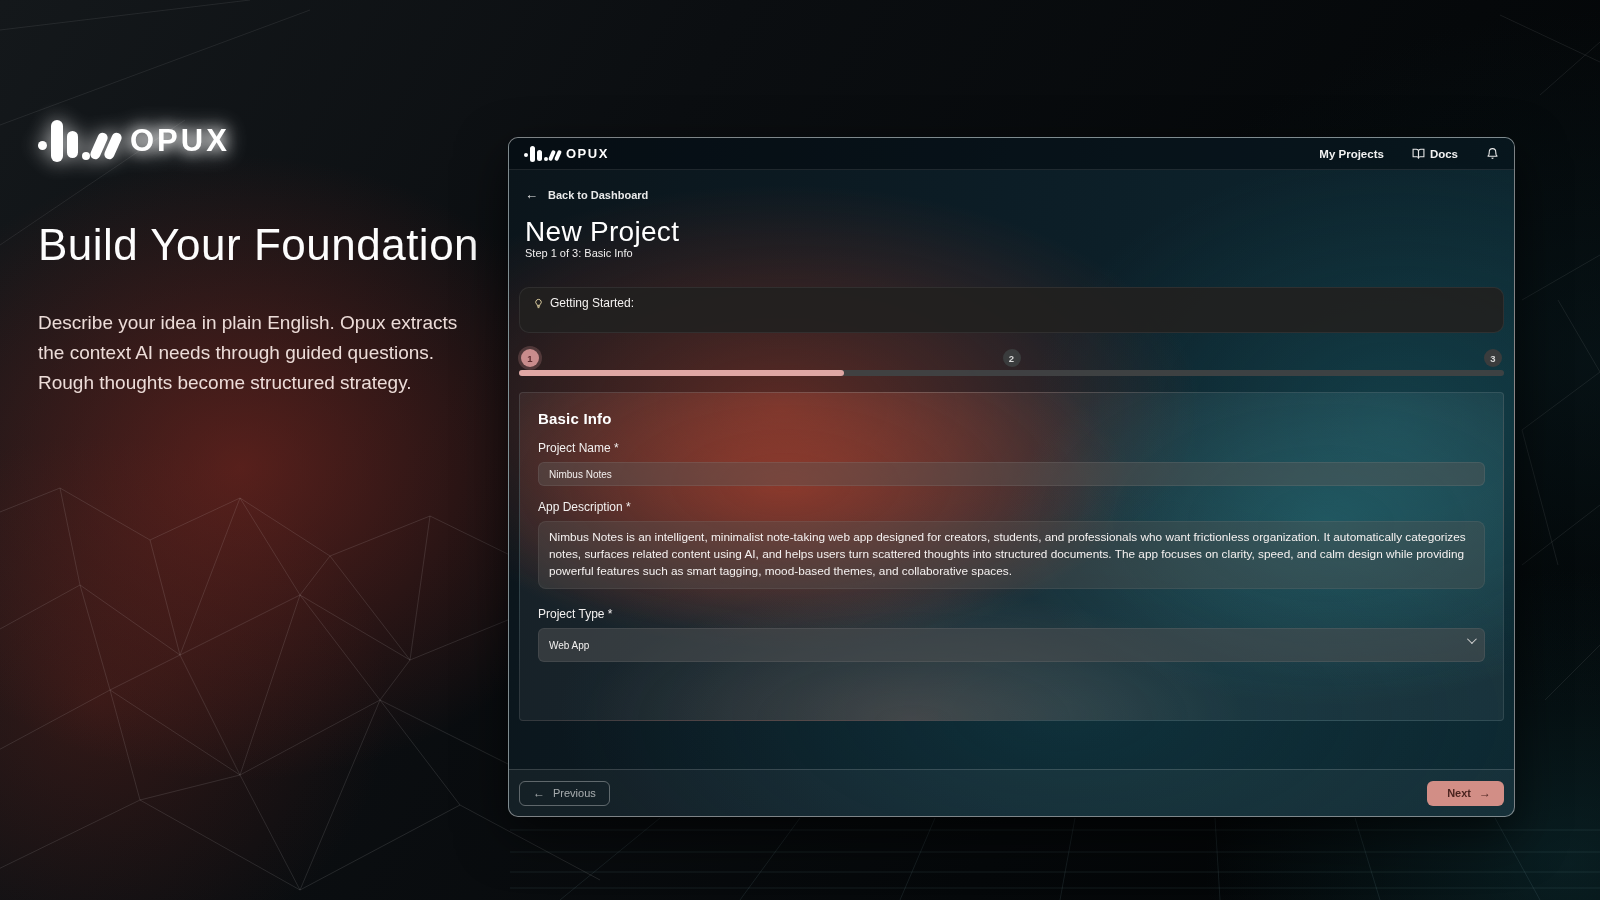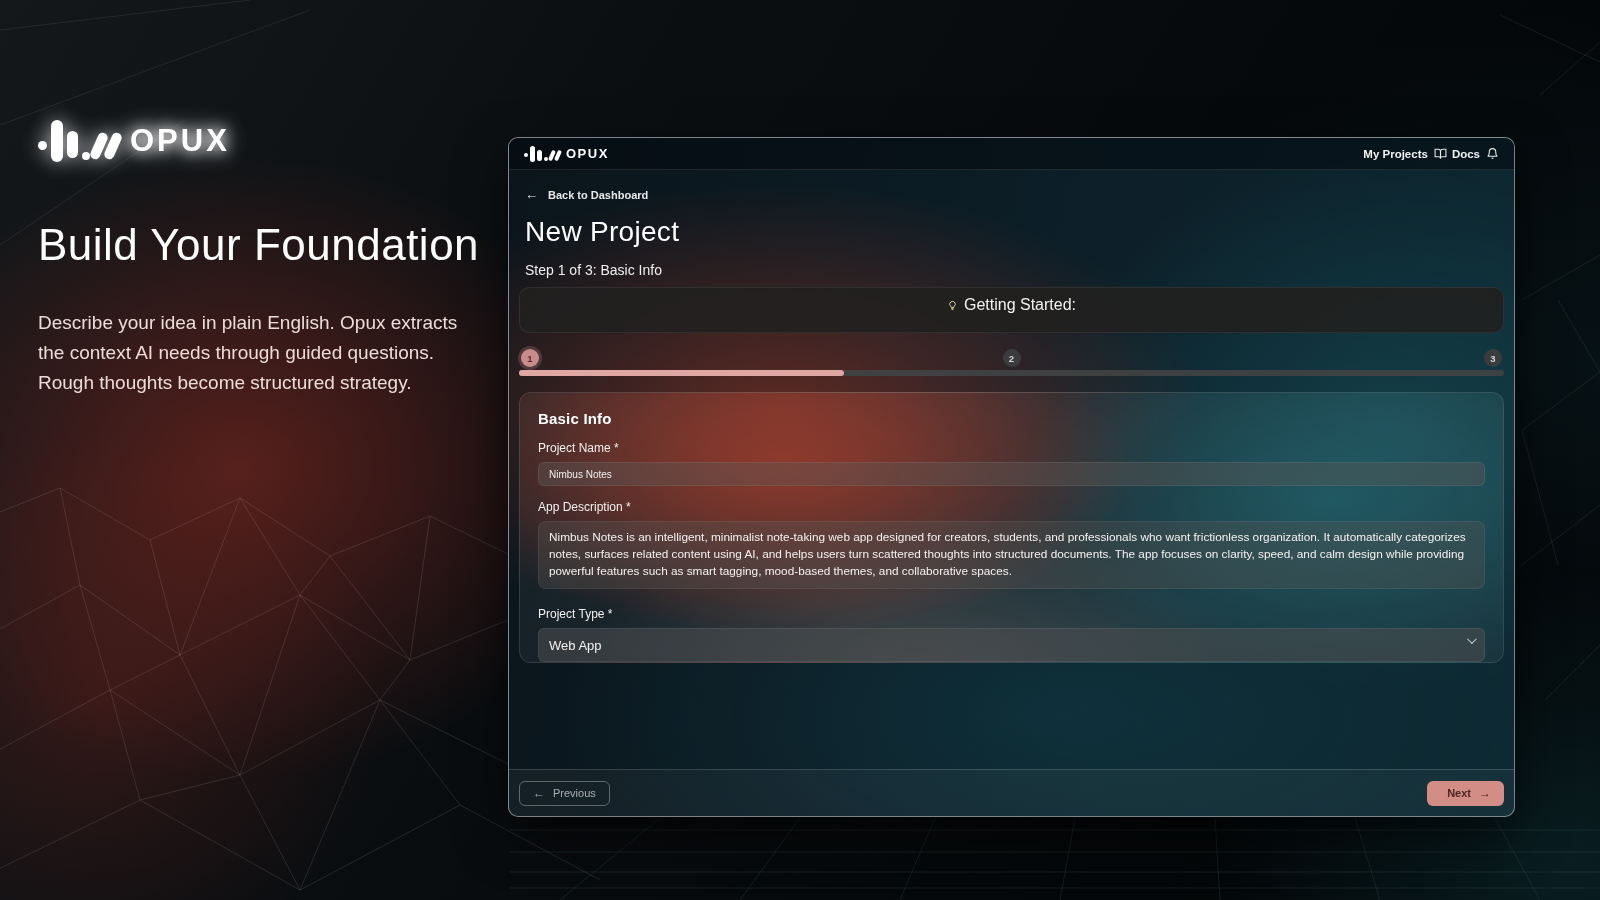--- a/index.html
+++ b/index.html
@@ -46,69 +46,69 @@
     display:flex; align-items:center; justify-content:space-between;
     background:rgba(4,10,15,0.55); border-bottom:1px solid rgba(255,255,255,0.10); }
   .app-brand { display:flex; align-items:center; gap:6px; }
   .app-brand .mark { gap:2px; }
   .app-brand .dot  { width:4px; height:4px; margin-bottom:5px; }
   .app-brand .tall { width:5px; height:16px; border-radius:3px; }
   .app-brand .mid  { width:5px; height:11px; border-radius:3px; margin-bottom:1px; }
   .app-brand .dot2 { width:4px; height:4px; margin-bottom:1px; }
   .app-brand .sl   { width:4px; height:11px; border-radius:3px; margin-bottom:1px; }
   .app-brand-text { font-size:13px; font-weight:bold; letter-spacing:1.5px; }
-  .nav-right { display:flex; align-items:center; gap:6px; font-size:11.5px; font-weight:600; color:#f2f2f2; }
+  .nav-right { display:flex; align-items:center; gap:28px; font-size:11.5px; font-weight:600; color:#f2f2f2; }
   .nav-item { display:flex; align-items:center; gap:5px; cursor:pointer; }
   .nav-icon svg { display:block; width:13px; height:13px; stroke:#e8e8e8; fill:none; stroke-width:2; }
 
   .back-link { position:absolute; left:16px; top:49px; display:flex; align-items:center; gap:10px;
                font-size:11px; font-weight:600; color:#e9e9e9; cursor:pointer; }
   .back-arrow { font-size:13px; font-weight:400; }
   .page-title { position:absolute; left:16px; top:78px; font-size:28px; font-weight:500; letter-spacing:0.3px; }
-  .step-label { position:absolute; left:16px; top:124px; font-size:14px; color:#f0eeee; }
+  .step-label { position:absolute; left:16px; top:109px; font-size:11px; color:#f0eeee; }
 
   .callout { position:absolute; left:10px; right:10px; top:149px; height:46px;
     background:rgba(33,32,31,0.90); border:1px solid rgba(255,255,255,0.07);
     border-radius:10px; padding:8px 13px; }
-  .callout-title { display:flex; align-items:center; gap:6px; font-size:16px; color:#f4f2f1;justify-content:center; }
+  .callout-title { display:flex; align-items:center; gap:6px; font-size:12px; color:#f4f2f1; }
   .callout-title svg { width:11px; height:11px; stroke:#e8d9a8; fill:none; stroke-width:2; }
   .callout-body { margin-top:6px; font-size:10.5px; color:rgba(255,255,255,0.88); }
 
   .stepper { position:absolute; left:10px; right:10px; top:211px; height:18px; }
   .step-dot { position:absolute; top:0; width:18px; height:18px; border-radius:50%;
     display:flex; align-items:center; justify-content:center; font-size:9.5px; font-weight:600;
     background:#3a3c3d; color:#d8d8d8; cursor:pointer; }
   .step-dot.active { background:#c98c8c; color:#5c2a2e; box-shadow:0 0 0 3px rgba(201,140,140,0.25); }
   .step-1 { left:2px; } .step-2 { left:calc(50% - 9px); } .step-3 { right:2px; }
   .progress-track { position:absolute; left:10px; right:10px; top:232px; height:6px;
     border-radius:3px; background:rgba(64,66,67,0.95); }
   .progress-fill { height:100%; border-radius:3px; background:#dfa7a4; }
 
-  .card { position:absolute; left:10px; right:10px; top:254px; height:271px;
-    border-radius:12px; border:1px solid rgba(255,255,255,0.10);
+  .card { position:absolute; left:10px; right:10px; top:254px; height:329px;
+    border-radius:4px; border:1px solid rgba(255,255,255,0.10);
     background:
       radial-gradient(520px 250px at 27% 28%, rgba(198,66,42,0.52), transparent 66%),
       radial-gradient(460px 260px at 82% 40%, rgba(40,138,148,0.34), transparent 70%),
       radial-gradient(460px 180px at 40% 100%, rgba(210,140,120,0.22), transparent 72%),
       rgba(255,255,255,0.05);
     padding:17px 18px; }
   .card-title { font-size:15px; font-weight:600; letter-spacing:0.2px; }
   .field-label { font-size:12px; color:#f3f1f0; margin-top:14px; }
   .helper { font-size:10.5px; color:rgba(255,255,255,0.82); margin-top:4px; }
   .text-input { margin-top:7px; width:100%; height:24px; border-radius:6px;
     background:rgba(92,88,86,0.42); border:1px solid rgba(255,255,255,0.07);
     color:#f3efee; font-size:10px; padding:0 10px; outline:none;
     font-family:"Liberation Sans","DejaVu Sans",sans-serif; }
   .textarea { margin-top:7px; width:100%; height:68px; border-radius:8px; resize:none;
     background:rgba(88,86,84,0.35); border:1px solid rgba(255,255,255,0.06);
     color:#f5f1f0; font-size:11.8px; line-height:1.45; padding:7px 10px; outline:none;
     font-family:"Liberation Sans","DejaVu Sans",sans-serif; }
   .select { position:relative; margin-top:7px; width:100%; height:23px; border-radius:6px;
     background:rgba(76,78,80,0.55); border:1px solid rgba(255,255,255,0.07);
-    display:flex; align-items:center; padding:16px 10px; font-size:13px; color:#f3f1f0; cursor:pointer; }
+    display:flex; align-items:center; padding:16px 10px; font-size:10px; color:#f3f1f0; cursor:pointer; }
   .select .chev { position:absolute; right:10px; top:8px; width:7px; height:7px;
     border-right:1.5px solid #cfcfcf; border-bottom:1.5px solid #cfcfcf; transform:rotate(45deg) translateY(-2px); }
 
   .app-footer { position:absolute; left:0; right:0; bottom:0; height:47px;
     border-top:1px solid rgba(255,255,255,0.15); background:rgba(255,255,255,0.04);
     display:flex; align-items:center; justify-content:space-between; padding:0 10px; }
   .btn { display:flex; align-items:center; gap:8px; height:25px; padding:0 13px;
     border-radius:6px; font-size:11px; cursor:pointer; }
   .btn-prev { border:1px solid rgba(255,255,255,0.32); color:rgba(255,255,255,0.62); background:transparent; }
   .btn-next { background:#d28e86; color:#4b2420; font-weight:600; border:none;padding-left:20px; }

